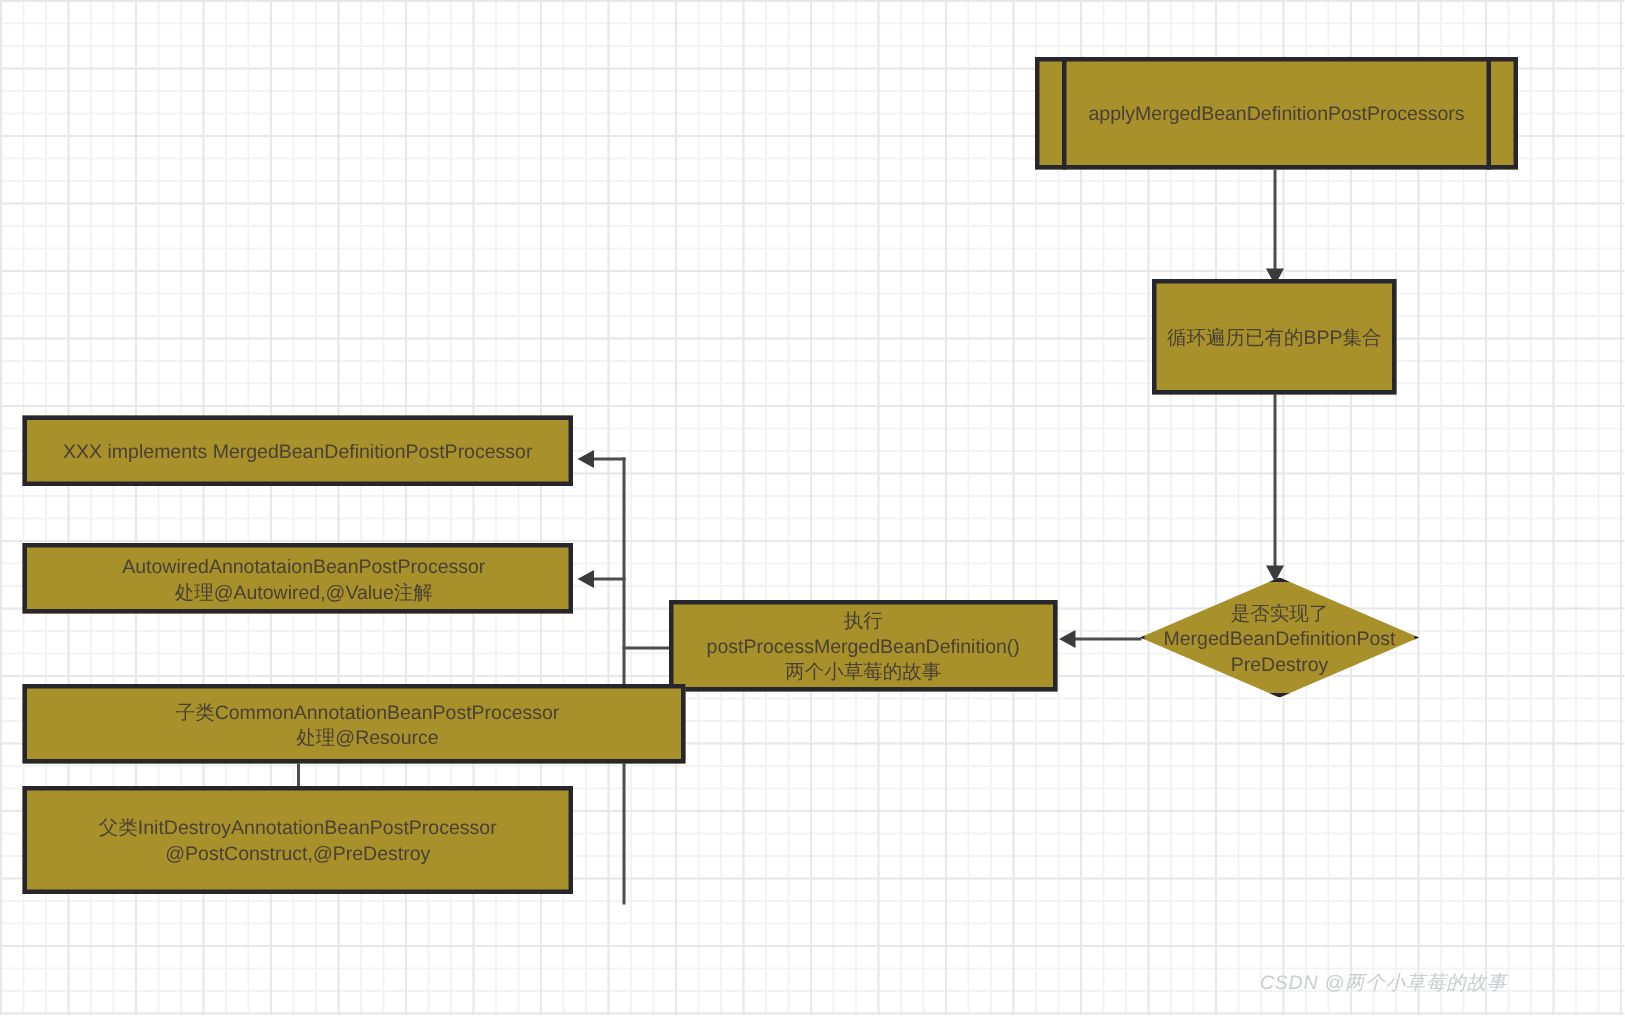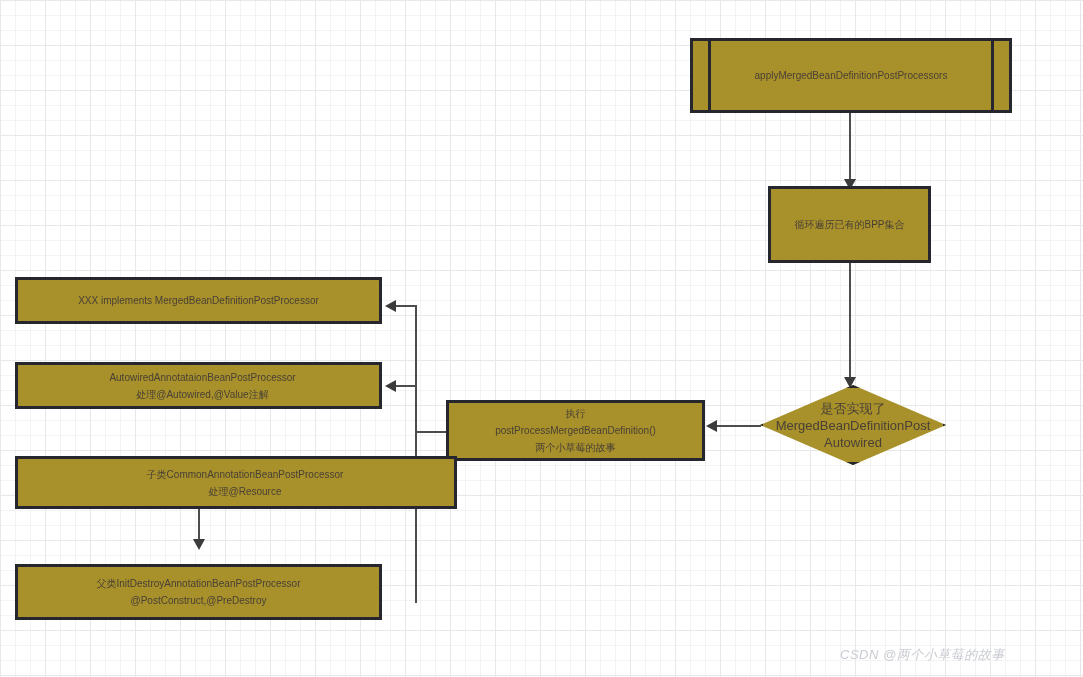--- a/index.html
+++ b/index.html
@@ -31,21 +31,21 @@
       15px 15px;
     background-position: 0 0, 0 0, 0 0, 0 0;
   }
 
   .node {
     position: absolute;
     box-sizing: border-box;
     background: #a8912a;
     border: 3px solid #26262e;
     color: #4a4036;
-    font-size: 10px;
+    font-size: 13px;
     line-height: 17px;
     text-align: center;
     display: flex;
     align-items: center;
     justify-content: center;
     white-space: pre-line;
     padding: 2px 6px;
   }
 
   .node .label { display: block; }
@@ -161,21 +161,21 @@
   </div>
 
   <div class="node" style="left:768px; top:186px; width:163px; height:77px;">
     <span class="label">循环遍历已有的BPP集合</span>
   </div>
 
   <div class="diamond" style="left:760px; top:385px; width:186px; height:80px;">
     <div class="dshape"></div>
     <span class="dlabel">是否实现了
 MergedBeanDefinitionPost
-Autowired</span>
+PreDestroy</span>
   </div>
 
   <div class="node" style="left:446px; top:400px; width:259px; height:61px;">
     <span class="label">执行
 postProcessMergedBeanDefinition()
 两个小草莓的故事</span>
   </div>
 
   <div class="node" style="left:15px; top:277px; width:367px; height:47px;">
     <span class="label">XXX  implements MergedBeanDefinitionPostProcessor</span>
@@ -184,20 +184,20 @@
   <div class="node" style="left:15px; top:362px; width:367px; height:47px;padding-left:14px;">
     <span class="label">AutowiredAnnotataionBeanPostProcessor
 处理@Autowired,@Value注解</span>
   </div>
 
   <div class="node" style="left:15px; top:456px; width:442px; height:53px;padding-left:24px;">
     <span class="label">子类CommonAnnotationBeanPostProcessor
 处理@Resource</span>
   </div>
 
-  <div class="node" style="left:15px; top:564px; width:367px; height:56px;">
+  <div class="node" style="left:15px; top:524px; width:367px; height:72px;">
     <span class="label">父类InitDestroyAnnotationBeanPostProcessor
 @PostConstruct,@PreDestroy</span>
   </div>
 
   <div id="watermark" style="left:840px; top:646px;">CSDN @两个小草莓的故事</div>
 
 </div>
 
 </body></html>

